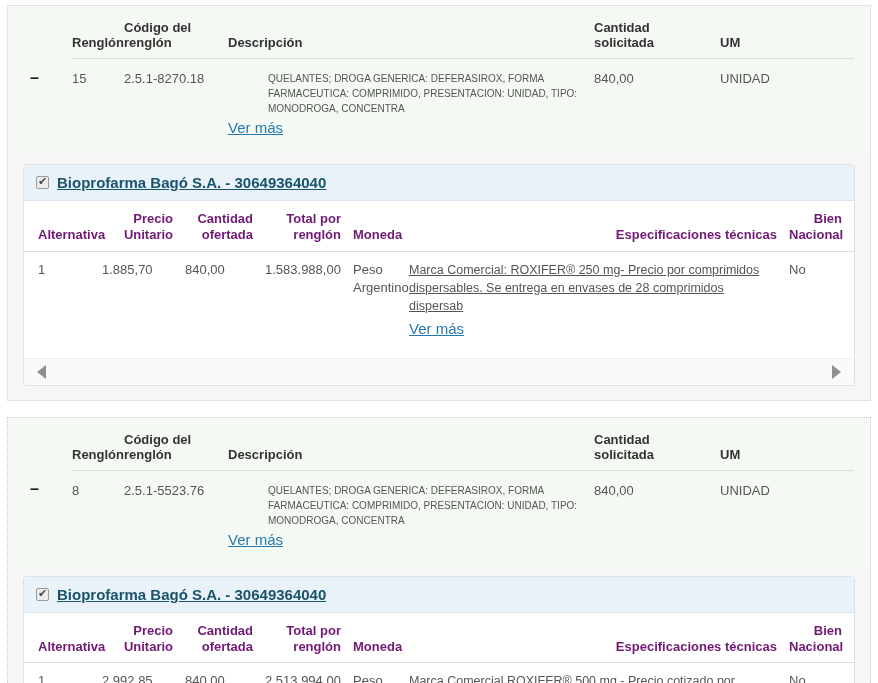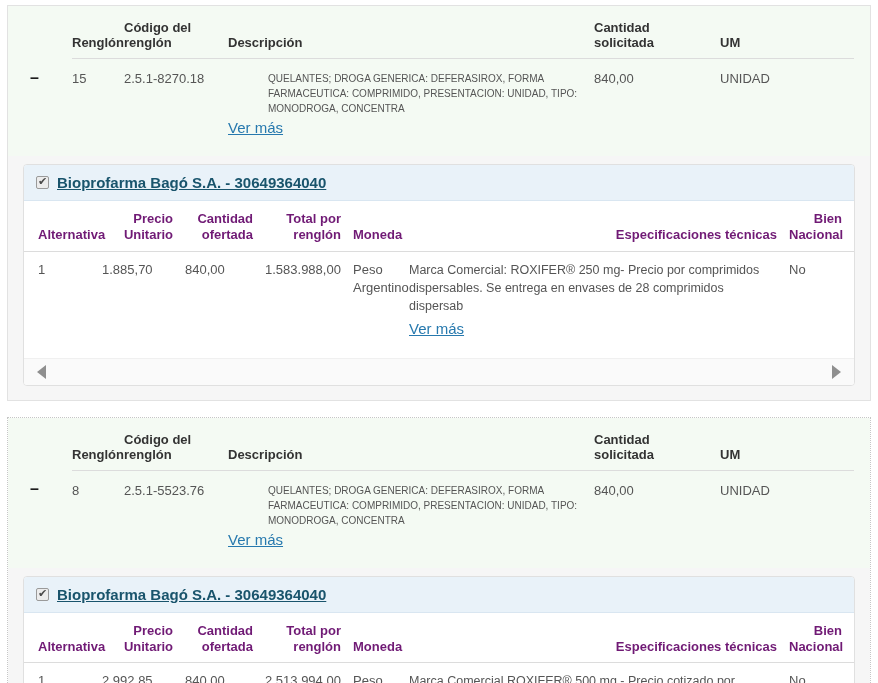--- a/index.html
+++ b/index.html
@@ -83,21 +83,21 @@
     border-bottom:1px solid #dcdcdc;
     line-height:1.25;
   }
   table.offer-table td {
     vertical-align:top; text-align:left;
     padding: 9px 12px 18px 0;
     color:#555; line-height:1.45;
   }
   table.offer-table th:first-child,
   table.offer-table td:first-child { padding-left:14px; }
-  .esp-text { font-size:12.5px; display:block; }
+  .esp-text { font-size:12.5px; display:block;text-decoration:underline; }
 
   
   .scroll-strip {
     background:#fafafa; border-top:1px solid #f0f0f0;
     height:27px; position:relative;
   }
   .arrow { position:absolute; top:6px; width:0; height:0; cursor:pointer; }
   .arrow.left {
     left:13px;
     border-top:7px solid transparent; border-bottom:7px solid transparent;

